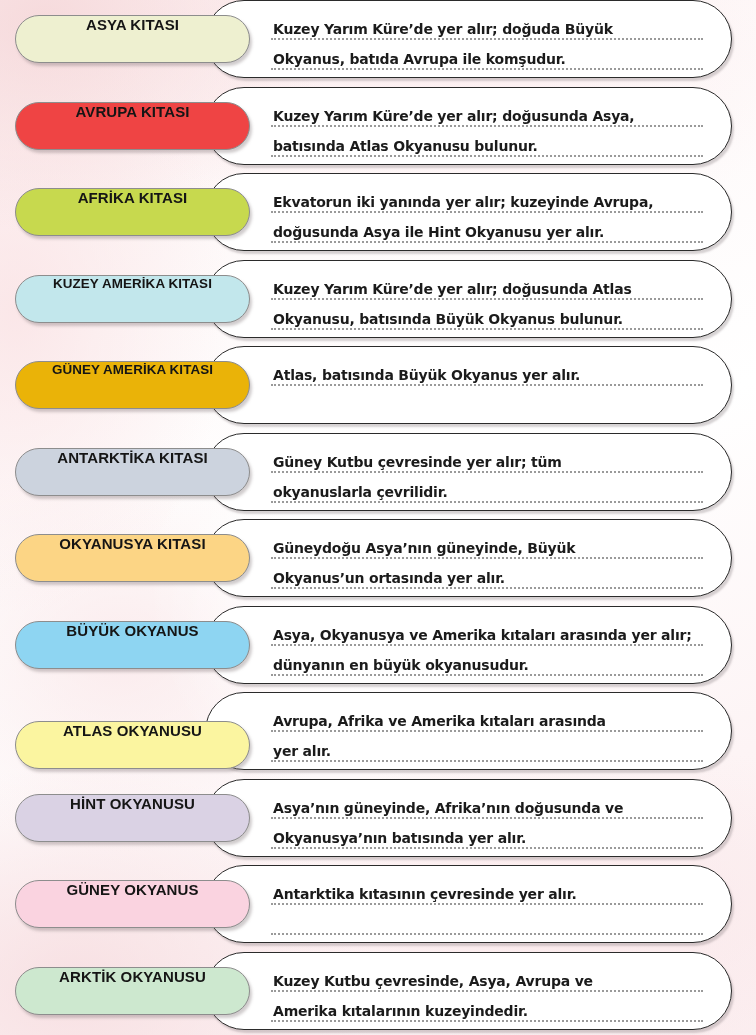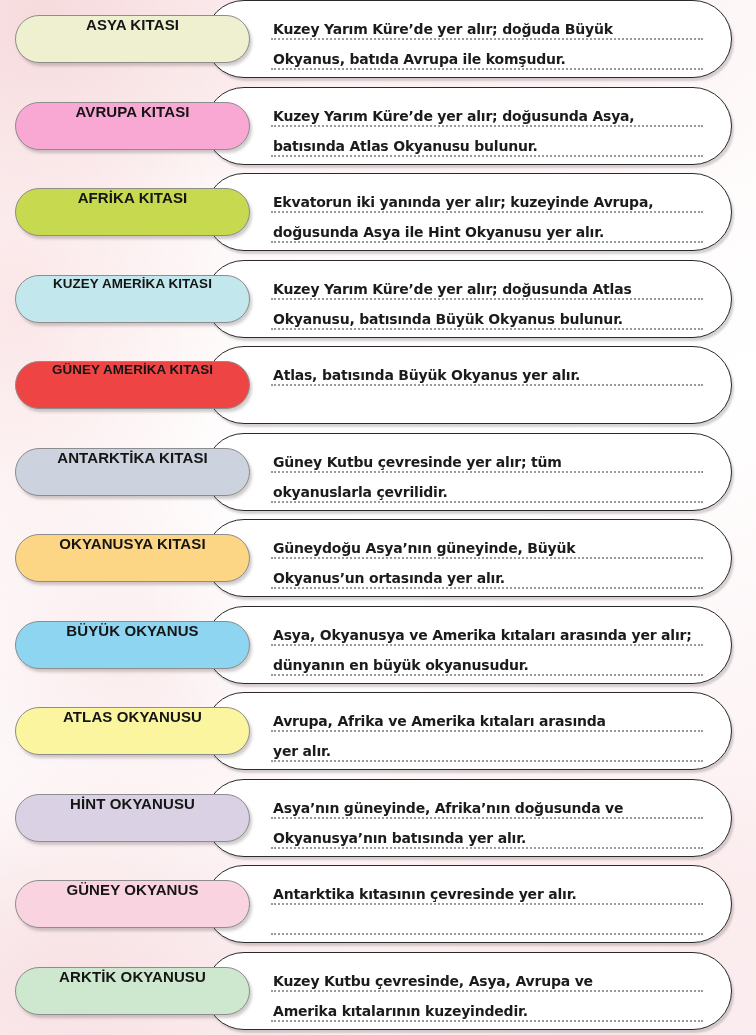--- a/index.html
+++ b/index.html
@@ -138,21 +138,21 @@
       <div class="card">
         <div class="card-body">
           <div class="wline">
             <span>Kuzey Yarım Küre’de yer alır; doğusunda Asya,</span>
           </div>
           <div class="wline">
             <span>batısında Atlas Okyanusu bulunur.</span>
           </div>
         </div>
       </div>
-      <div class="pill" style="background: #f9a8d4;">
+      <div class="pill" style="background: #ef4444;">
         <span>AVRUPA KITASI</span>
       </div>
     </div>
     <div class="row" style="top: 169px;">
       <div class="card">
         <div class="card-body">
           <div class="wline">
             <span>Ekvatorun iki yanında yer alır; kuzeyinde Avrupa,</span>
           </div>
           <div class="wline">
@@ -180,21 +180,21 @@
       </div>
     </div>
     <div class="row" style="top: 342px;">
       <div class="card">
         <div class="card-body">
           <div class="wline">
             <span>Atlas, batısında Büyük Okyanus yer alır.</span>
           </div>
         </div>
       </div>
-      <div class="pill narrow-text" style="background: #ef4444;">
+      <div class="pill narrow-text" style="background: #eab308;">
         <span>GÜNEY AMERİKA KITASI</span>
       </div>
     </div>
     <div class="row" style="top: 428.5px; padding-left: 14px;">
       <div class="card">
         <div class="card-body">
           <div class="wline">
             <span>Güney Kutbu çevresinde yer alır; tüm</span>
           </div>
           <div class="wline">
@@ -240,21 +240,21 @@
       <div class="card">
         <div class="card-body">
           <div class="wline">
             <span>Avrupa, Afrika ve Amerika kıtaları arasında</span>
           </div>
           <div class="wline">
             <span>yer alır.</span>
           </div>
         </div>
       </div>
-      <div class="pill" style="background: rgb(251, 245, 160);">
+      <div class="pill" style="background: rgb(251, 245, 160); margin-top: 14px;">
         <span>ATLAS OKYANUSU</span>
       </div>
     </div>
     <div class="row" style="top: 774.5px; text-decoration: underline;">
       <div class="card">
         <div class="card-body">
           <div class="wline">
             <span>Asya’nın güneyinde, Afrika’nın doğusunda ve</span>
           </div>
           <div class="wline">

